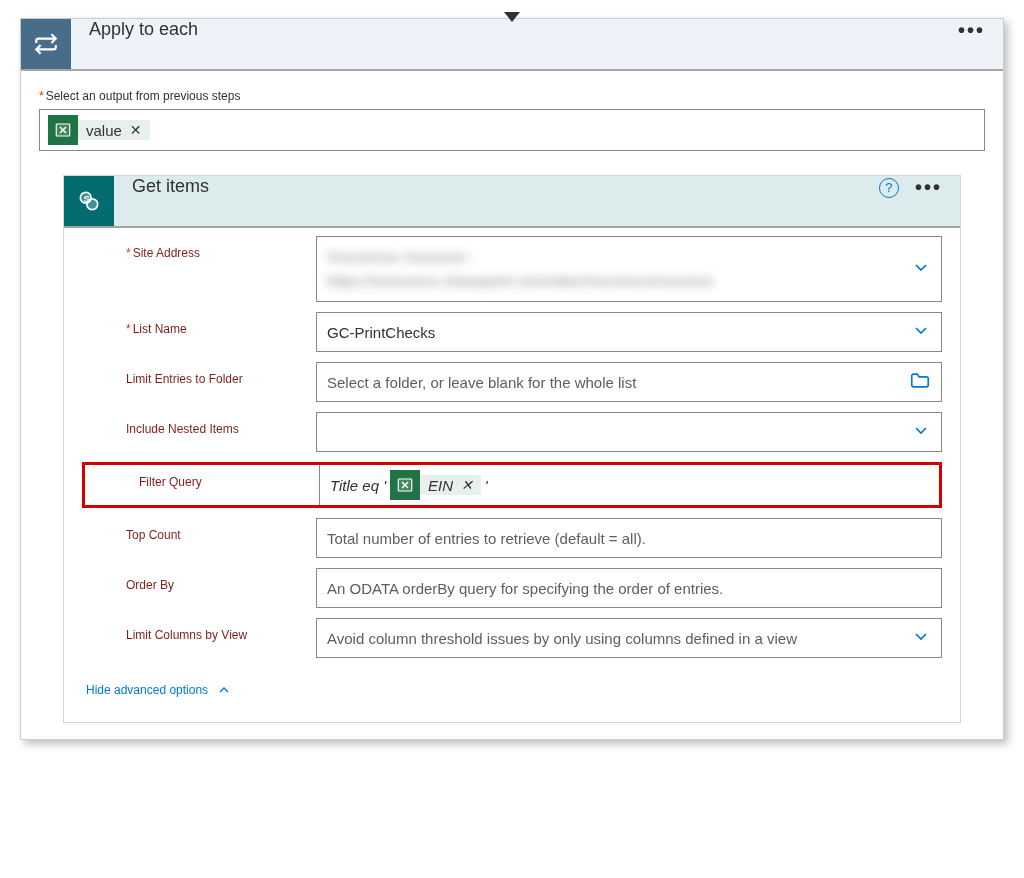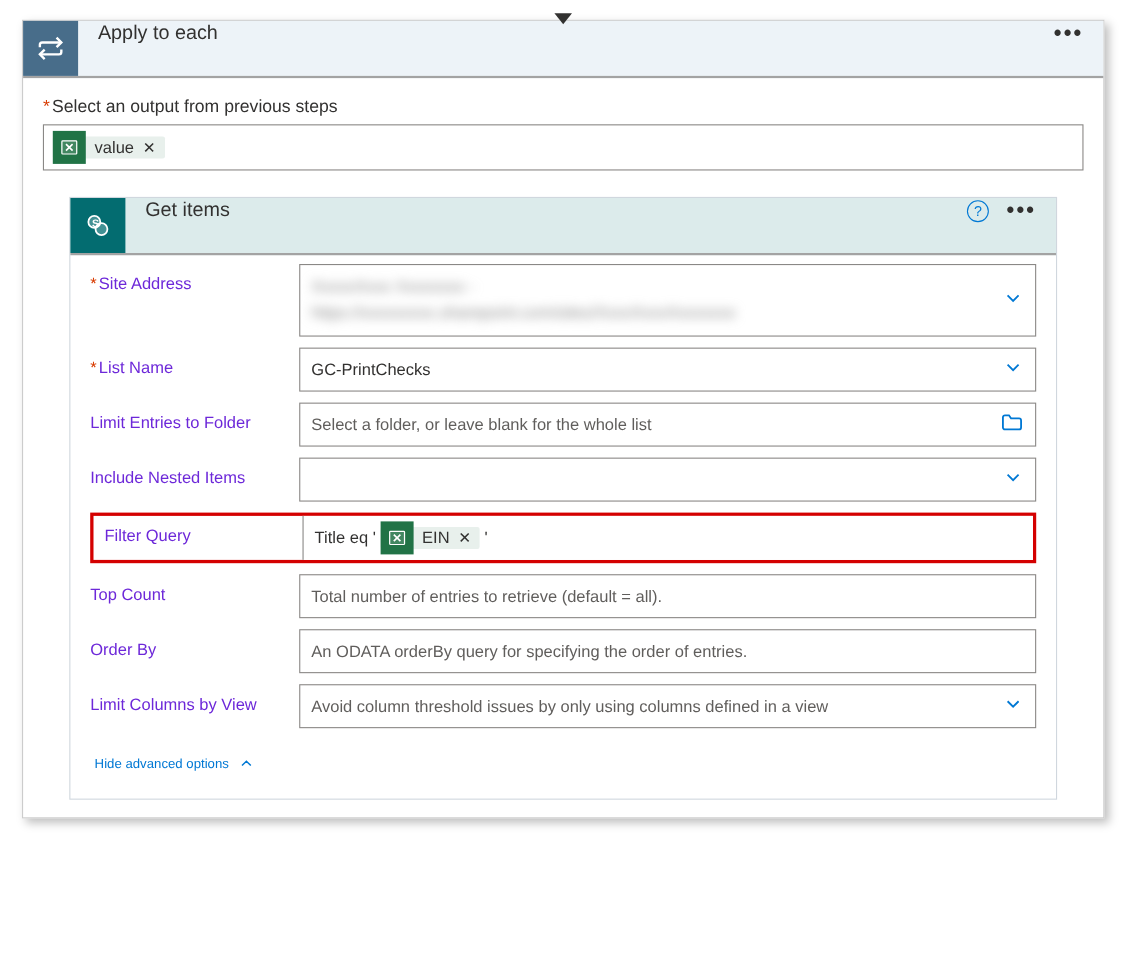--- a/index.html
+++ b/index.html
@@ -61,21 +61,21 @@
   font-size: 20px;
   letter-spacing: 2px;
   cursor: pointer;
   color: #323130;
   font-weight: bold;
 }
 .card-body {
   padding: 18px 18px 8px 18px;
 }
 .field-label {
-  font-size: 16px;
+  font-size: 12px;
   color: #323130;
   margin-bottom: 6px;
 }
 .required::before {
   content: "*";
   color: #d83b01;
   margin-right: 2px;
 }
 .token-box {
   border: 1px solid #8a8886;
@@ -114,23 +114,24 @@
   padding: 8px 18px 4px 18px;
 }
 .form-row {
   display: flex;
   align-items: stretch;
   margin-bottom: 10px;
 }
 .form-row .row-label {
   width: 190px;
   padding-top: 10px;
-  font-size: 15px;
-  color: #6d28d9;
+  font-size: 12px;
+  color: #7f1d1d;
   flex-shrink: 0;
+  margin-left: 44px;
 }
 .form-row .row-label.required::before {
   content: "*";
   color: #d83b01;
   margin-right: 2px;
 }
 .row-input {
   flex: 1;
   border: 1px solid #8a8886;
   min-height: 40px;
@@ -159,20 +160,21 @@
 }
 .highlight-box {
   border: 3px solid #d40000;
   position: relative;
 }
 .highlight-box .row-label { padding-left: 10px; }
 .filter-input-content {
   display: flex;
   align-items: center;
   gap: 4px;
+  font-style: italic;
 }
 .hide-advanced {
   color: #0078d4;
   font-size: 12px;
   padding: 14px 0 20px 4px;
   cursor: pointer;
   display: flex;
   align-items: center;
   gap: 8px;
 }

